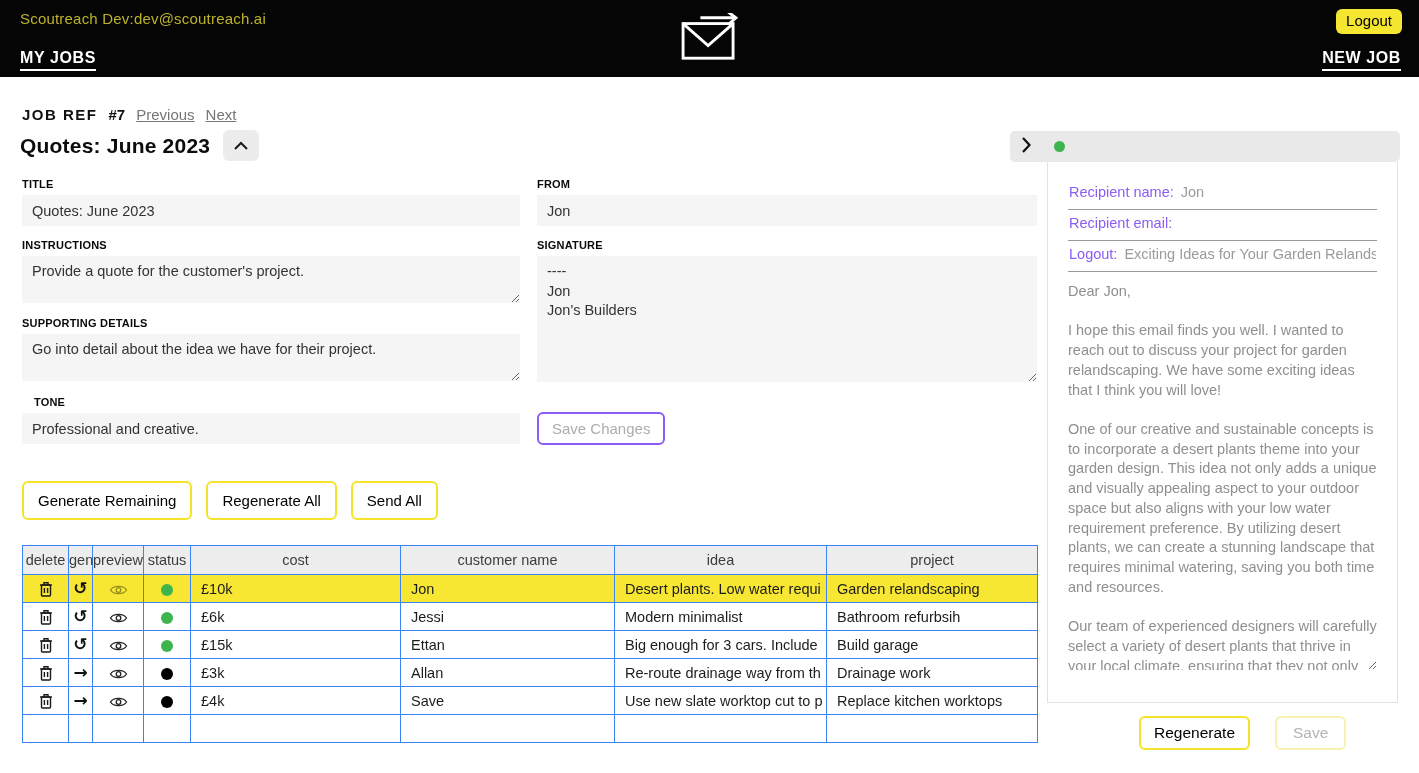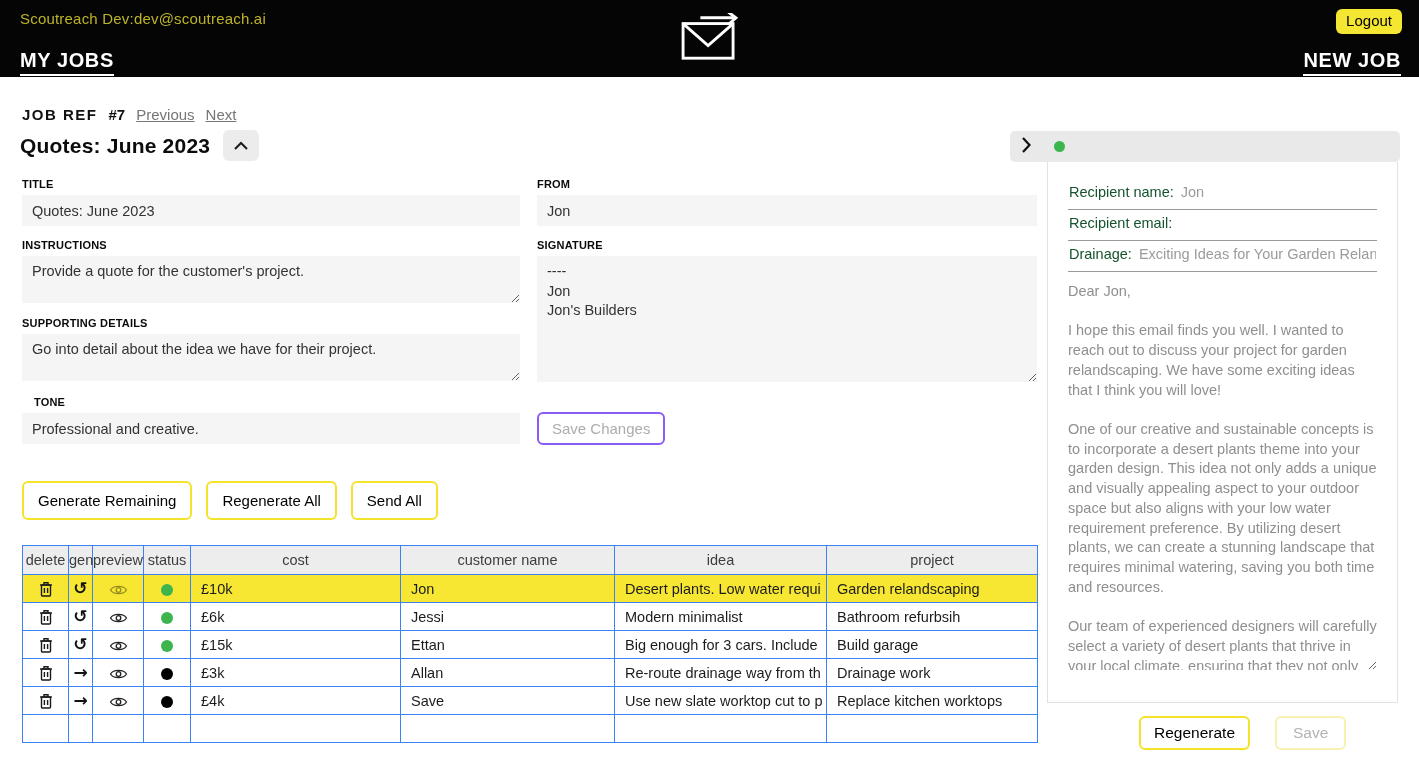--- a/index.html
+++ b/index.html
@@ -6,21 +6,21 @@
   html,body { width:1419px; height:773px; }
   body {
     font-family:"Liberation Sans", sans-serif;
     background:#ffffff; color:#111; position:relative; overflow:hidden;
   }
   
   .topbar { position:absolute; inset:0 0 auto 0; height:77px; background:#050505; }
   .brand { position:absolute; left:20px; top:10px; color:#bdb32a; font-size:15px; letter-spacing:.2px; }
   .logout-btn { position:absolute; right:17px; top:9px; background:#f5e632; color:#000;
     border:none; border-radius:6px; padding:3px 10px 5px; font-size:15px; font-family:inherit; cursor:pointer; }
-  .nav-link { position:absolute; top:49px; color:#fff; font-size:20px; font-weight:bold;
+  .nav-link { position:absolute; top:49px; color:#fff; font-size:16px; font-weight:bold;
     letter-spacing:.6px; text-decoration:none; border-bottom:2px solid #fff; padding-bottom:2px; cursor:pointer; }
   .nav-left { left:20px; }
   .nav-right { right:18px; }
   .logo { position:absolute; left:50%; top:13px; transform:translateX(-50%); }
   
   .jobbar { position:absolute; left:22px; top:106px; display:flex; gap:11px; align-items:baseline; font-size:15px;justify-content:center; }
   .jobref-label { font-weight:bold; letter-spacing:1.5px; }
   .jobref-num { font-weight:bold; }
   .pn-link { color:#767676; text-decoration:underline; cursor:pointer; }
   
@@ -67,21 +67,21 @@
   .dot { display:inline-block; width:12px; height:12px; border-radius:50%; vertical-align:middle; }
   
   .preview-bar { position:absolute; left:1010px; top:131px; width:390px; height:31px;
     background:#e9e9e9; border-radius:5px; }
   .preview-collapse { position:absolute; left:10px; top:5px; background:none; border:none; cursor:pointer; line-height:0; }
   .bar-dot { position:absolute; left:44px; top:10px; width:11px; height:11px; border-radius:50%; }
   .preview-panel { position:absolute; left:1047px; top:162px; width:351px; height:541px;
     background:#fff; border:1px solid #e2e2e2; border-top:none; padding:22px 20px 0; }
   .p-row { display:flex; gap:7px; align-items:baseline; border-bottom:1px solid #9a9a9a;
     padding:0 1px 6px; margin-bottom:5px; height:26px; font-size:14.5px; }
-  .p-label { color:#14532d; white-space:nowrap; }
+  .p-label { color:#8b5cf6; white-space:nowrap; }
   .p-value { color:#9b9b9b; white-space:nowrap; overflow:hidden; flex:1; }
   .p-body { display:block; width:100%; height:388px; border:none; outline:none; resize:both;
     background:transparent; font-family:inherit; font-size:14.5px; color:#8f8f8f;
     line-height:1.36; margin-top:10px; overflow:hidden; }
   .preview-actions { position:absolute; left:1139px; top:716px; display:flex; gap:25px; align-items:center; }
   .btn-regenerate { border:2px solid #f3e32b; background:#fff; border-radius:6px;
     padding:6px 13px; font-size:15.5px; color:#000; font-family:inherit; cursor:pointer; }
   .btn-save-disabled { border:2px solid #f8f2b2; background:#fff; border-radius:6px;
     padding:6px 16px; font-size:15.5px; color:#b3b3b3; font-family:inherit; }
 </style>
@@ -295,21 +295,21 @@
 <div class="preview-panel">
   <div class="p-row">
     <span class="p-label">Recipient name:</span>
     <span class="p-value">Jon</span>
   </div>
   <div class="p-row">
     <span class="p-label">Recipient email:</span>
     <span class="p-value"></span>
   </div>
   <div class="p-row">
-    <span class="p-label">Drainage:</span>
+    <span class="p-label">Logout:</span>
     <span class="p-value">Exciting Ideas for Your Garden Relandscaping</span>
   </div>
   <textarea class="p-body" style="">Dear Jon,
 
 I hope this email finds you well. I wanted to reach out to discuss your project for garden relandscaping. We have some exciting ideas that I think you will love!
 
 One of our creative and sustainable concepts is to incorporate a desert plants theme into your garden design. This idea not only adds a unique and visually appealing aspect to your outdoor space but also aligns with your low water requirement preference. By utilizing desert plants, we can create a stunning landscape that requires minimal watering, saving you both time and resources.
 
 Our team of experienced designers will carefully select a variety of desert plants that thrive in your local climate, ensuring that they not only</textarea>
 </div>

